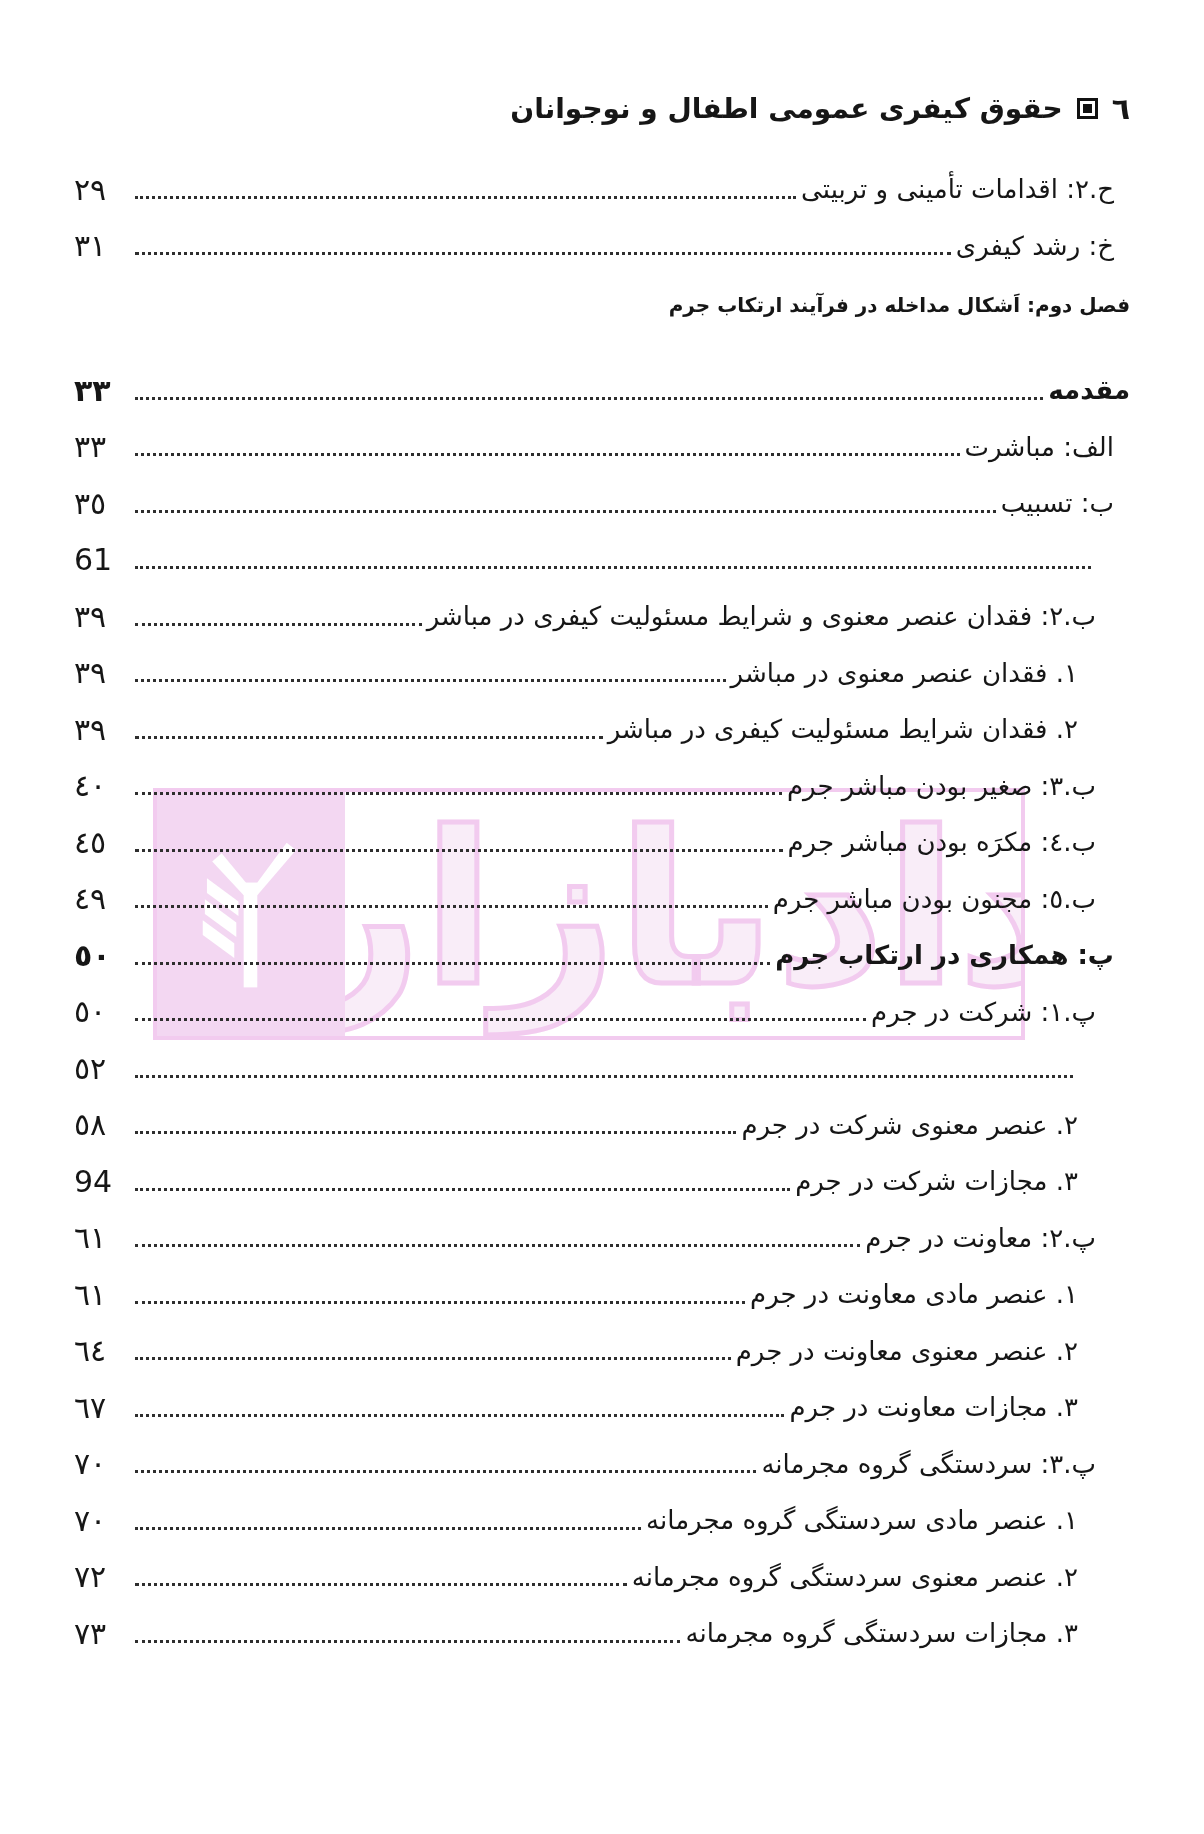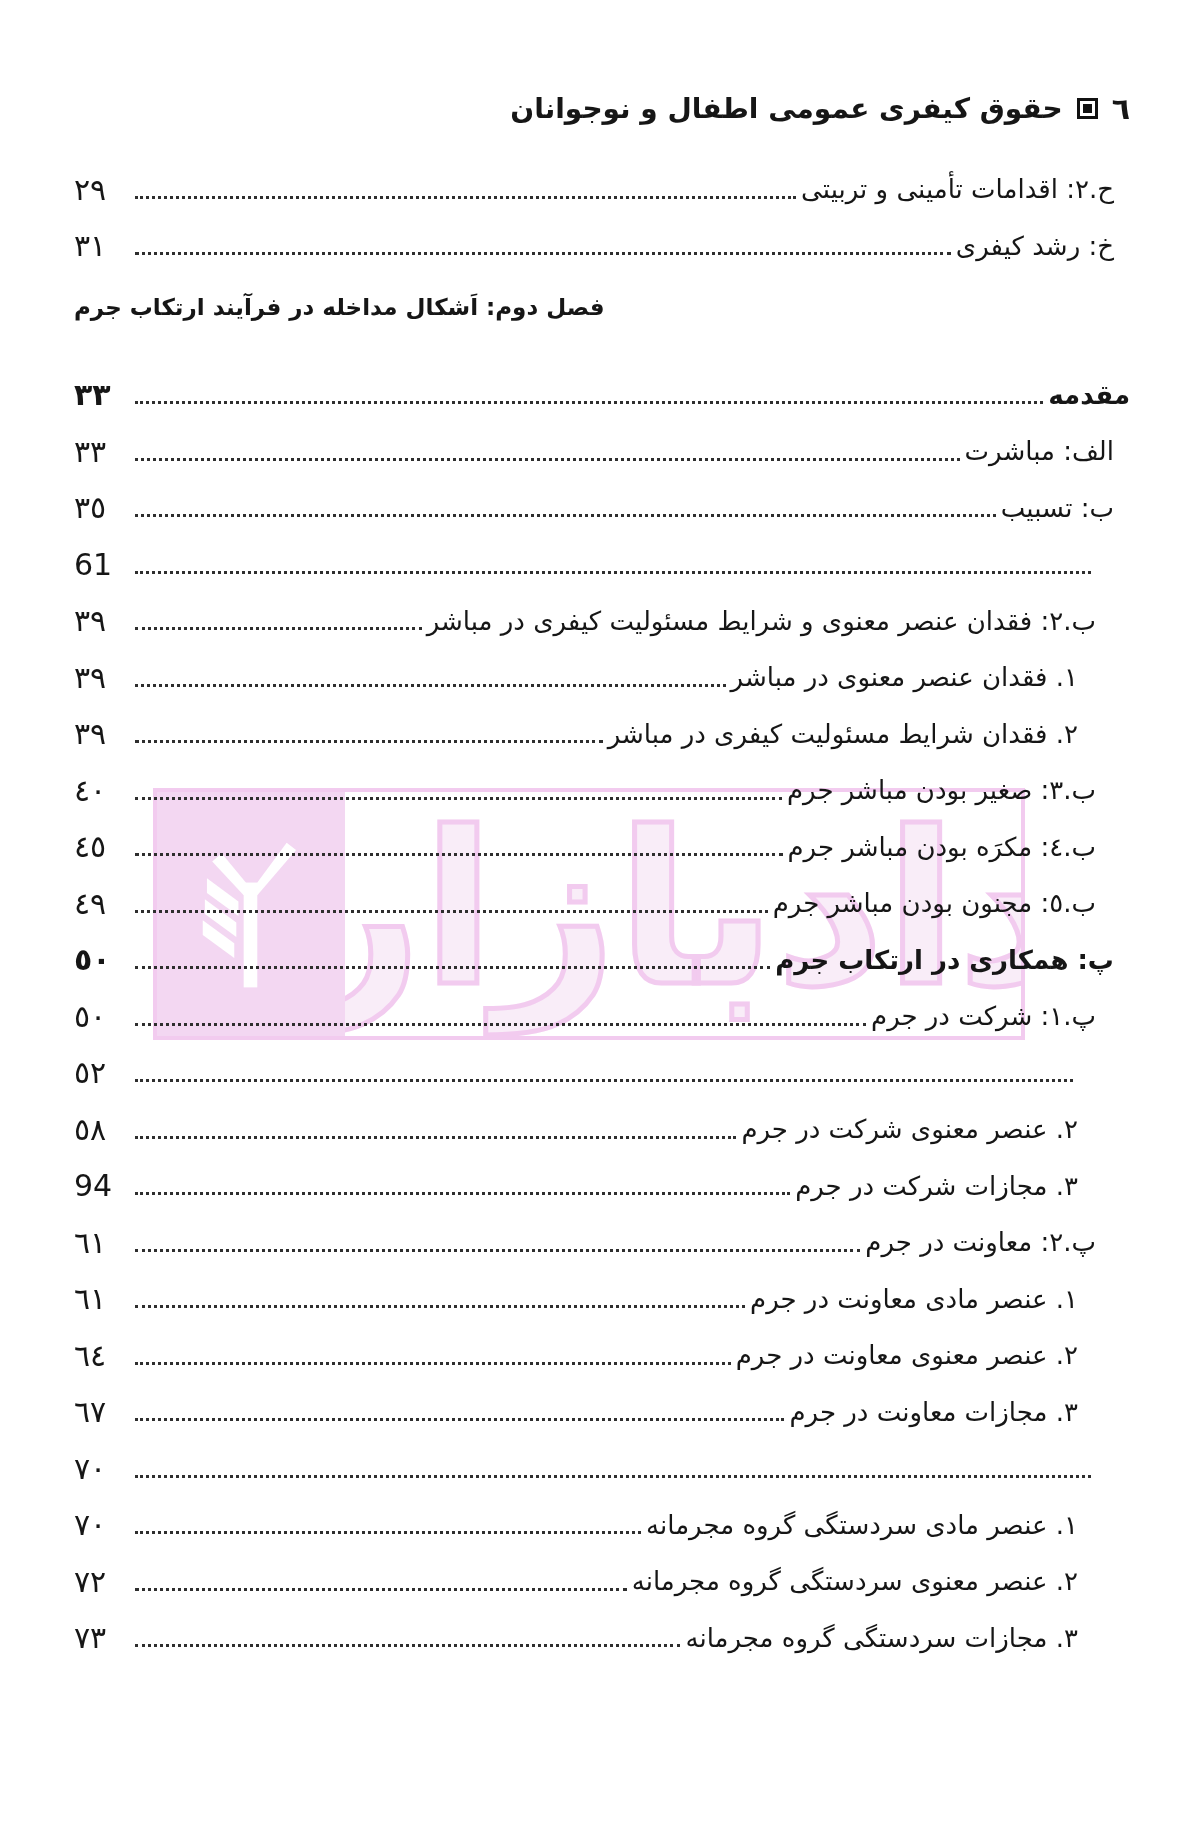--- a/index.html
+++ b/index.html
@@ -54,21 +54,21 @@
     display:inline-block;width:15px;height:15px;
     border:3px solid #111;position:relative;box-sizing:content-box;
     margin:0 4px;
   }
   .sq::after{
     content:"";position:absolute;left:3px;top:3px;right:3px;bottom:3px;
     background:#111;
   }
 
   .chapter-heading{
-    font-size:23px;font-weight:bold;text-align:left;
+    font-size:20px;font-weight:bold;text-align:right;
     margin:16px 0 42px 0;line-height:1.5;
   }
 
   .toc-top{margin-top:36px;}
 
   .row{
     display:flex;align-items:center;
     height:56.5px;
     font-size:26px;
   }
@@ -224,20 +224,21 @@
     <span class="label">٢. عنصر معنوی معاونت در جرم</span>
     <span class="leader"></span>
     <span class="pagenum">٦٤</span>
   </div>
           <div class="row indent-3">
     <span class="label">٣. مجازات معاونت در جرم</span>
     <span class="leader"></span>
     <span class="pagenum">٦٧</span>
   </div>
           <div class="row indent-2">
+    <span class="label">پ.٣: سردستگی گروه مجرمانه</span>
     <span class="leader"></span>
     <span class="pagenum">٧٠</span>
   </div>
           <div class="row indent-3">
     <span class="label">١. عنصر مادی سردستگی گروه مجرمانه</span>
     <span class="leader"></span>
     <span class="pagenum">٧٠</span>
   </div>
           <div class="row indent-3">
     <span class="label">٢. عنصر معنوی سردستگی گروه مجرمانه</span>

